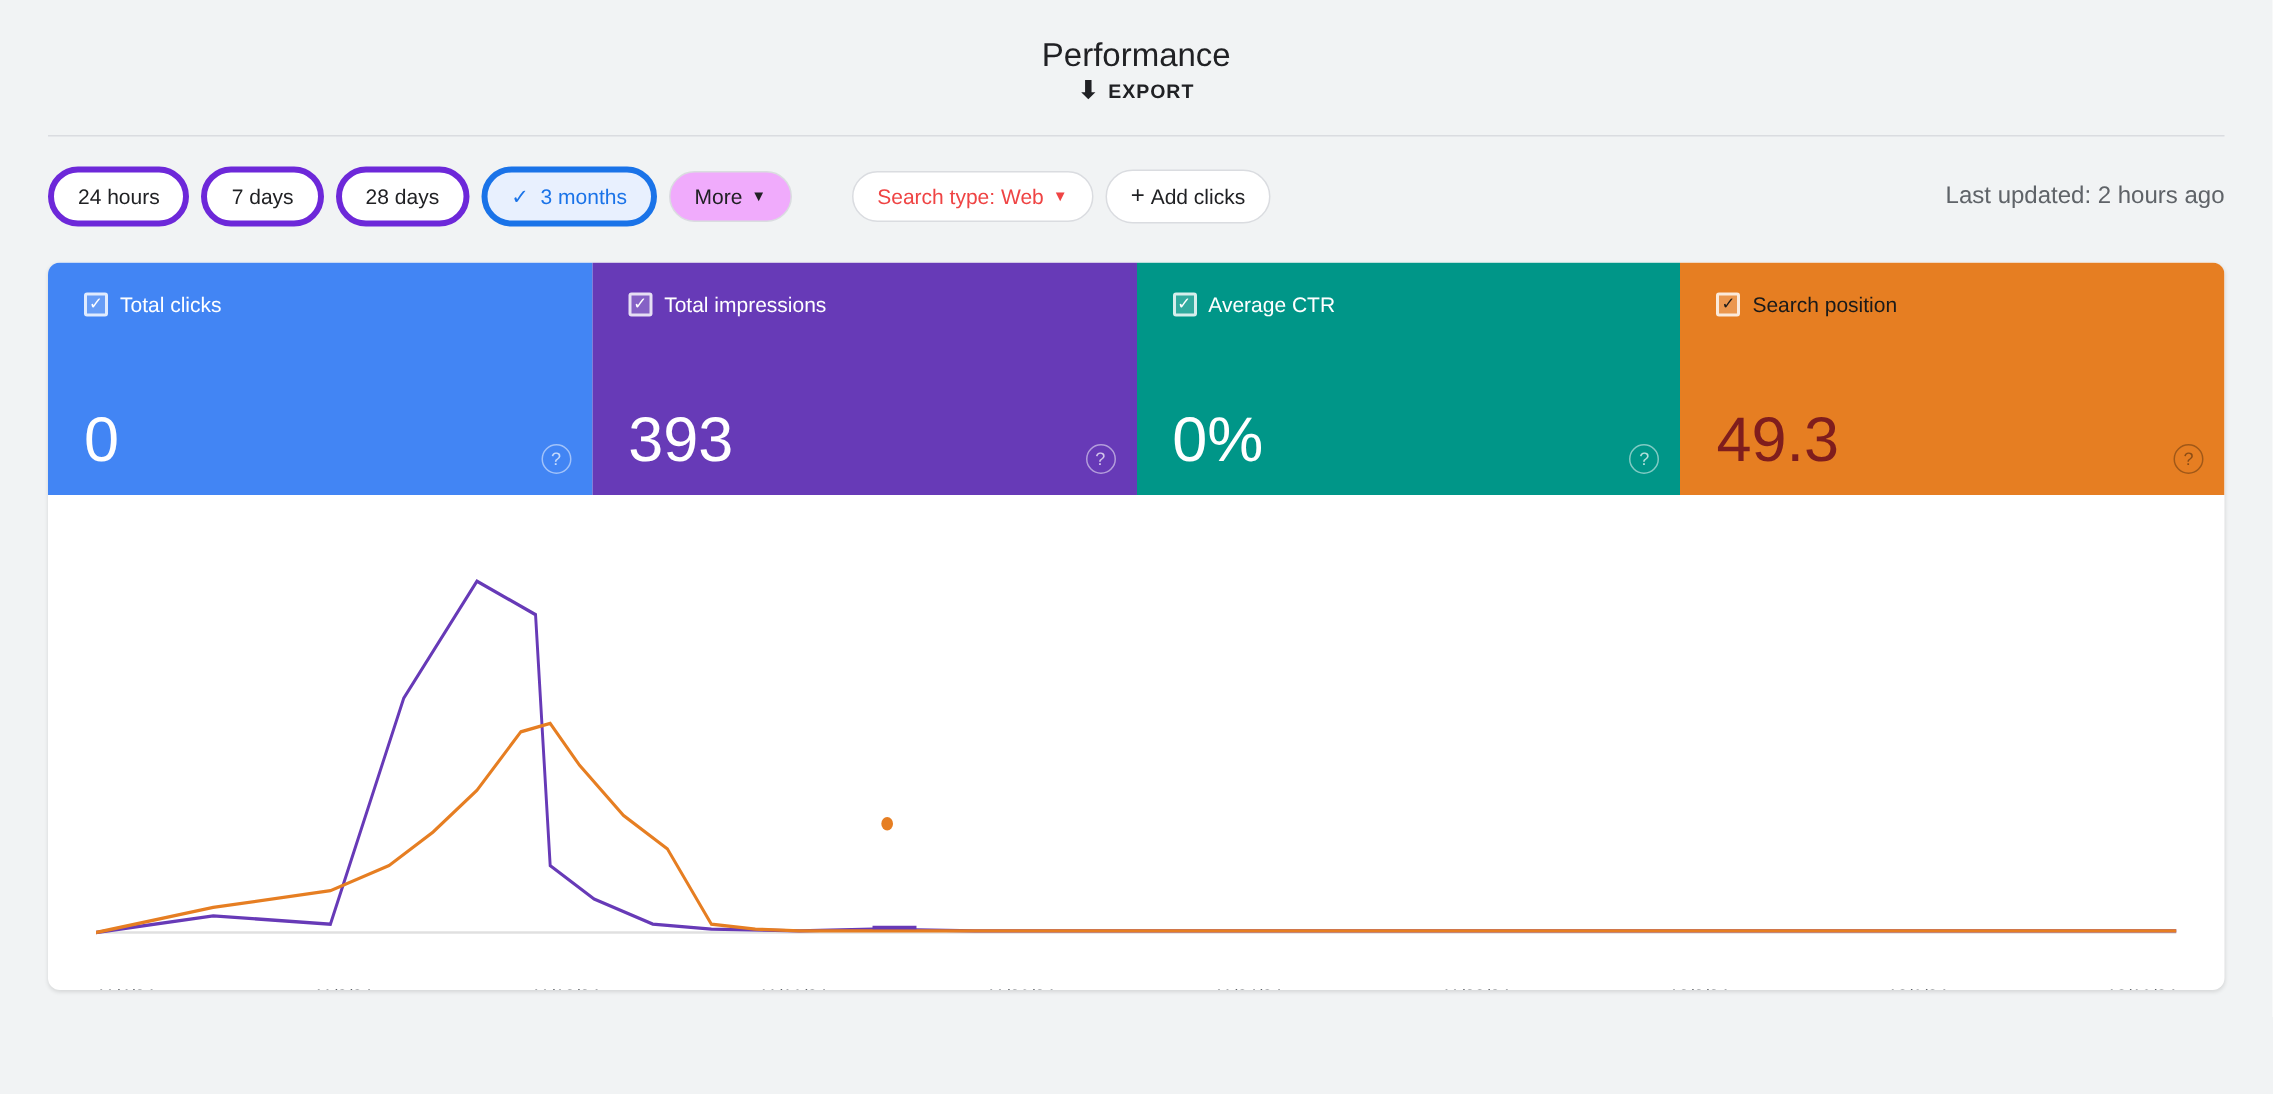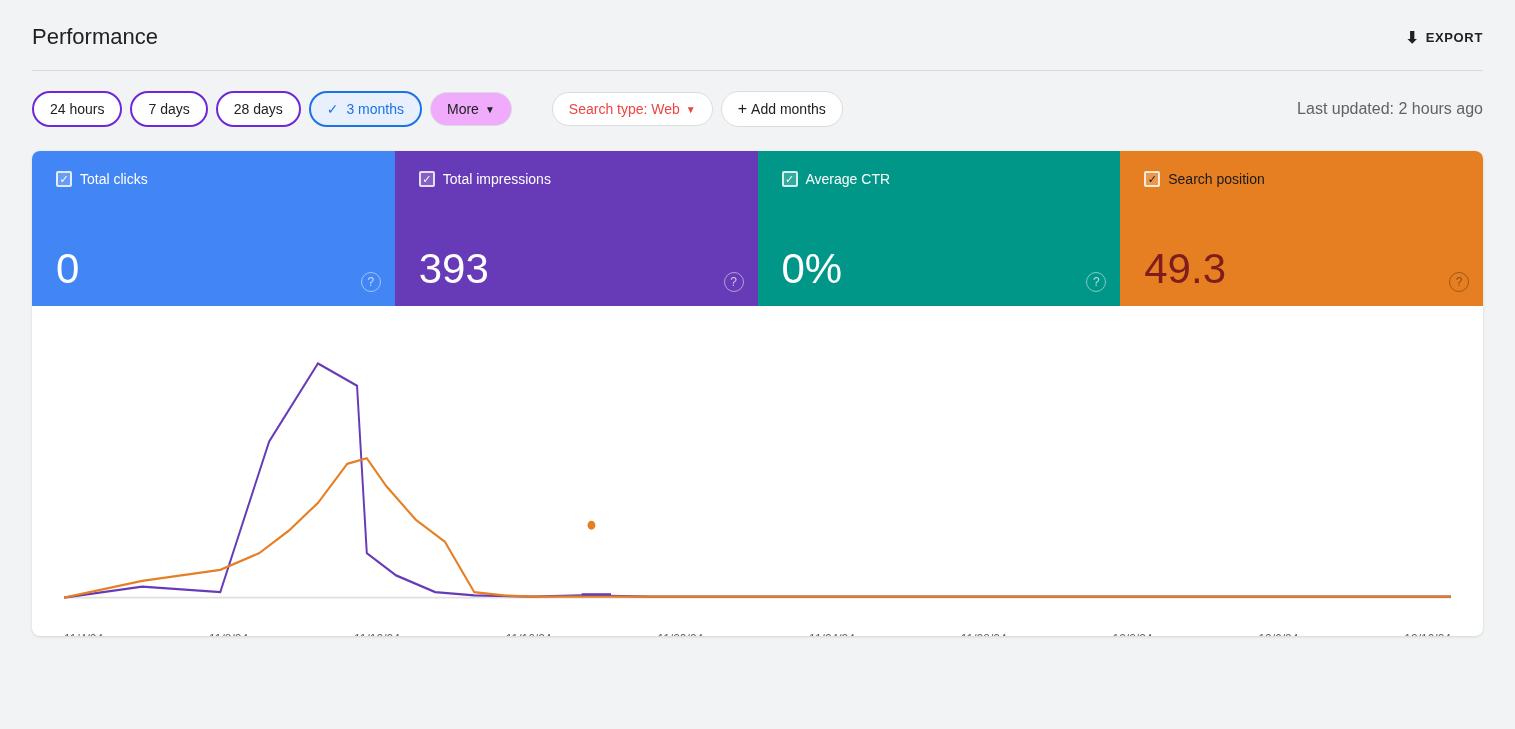--- a/index.html
+++ b/index.html
@@ -12,20 +12,21 @@
     }
     .page-container {
       padding: 24px 32px;
       max-width: 1515px;
     }
     .header-row {
       display: flex;
       align-items: center;
       justify-content: space-between;
       margin-bottom: 20px;
+      flex-direction: column;
     }
     .page-title {
       font-size: 22px;
       font-weight: 400;
       color: #202124;
     }
     .export-btn {
       display: flex;
       align-items: center;
       gap: 6px;
@@ -47,21 +48,21 @@
       margin: 0 0 20px 0;
     }
     .filter-row {
       display: flex;
       align-items: center;
       gap: 8px;
       margin-bottom: 24px;
       flex-wrap: wrap;
     }
     .time-btn {
-      border: 2px solid #6d28d9;
+      border: 4px solid #6d28d9;
       background: #fff;
       border-radius: 20px;
       padding: 8px 16px;
       font-size: 14px;
       cursor: pointer;
       color: #202124;
       font-family: inherit;
     }
     .time-btn.active {
       background: #e8f0fe;
@@ -260,21 +261,21 @@
     </button>
 
     <div style="width:24px;"></div>
 
     <button class="search-type-btn">
       <span>Search type: Web</span>
       <span style="font-size:10px;">▼</span>
     </button>
     <button class="add-filter-btn">
       <span style="font-size:16px;">+</span>
-      <span>Add months</span>
+      <span>Add clicks</span>
     </button>
 
     <span class="last-updated">Last updated: 2 hours ago</span>
   </div>
 
   <div class="main-card">
 
     <div class="metrics-row">
 
       <div class="metric-card blue">

